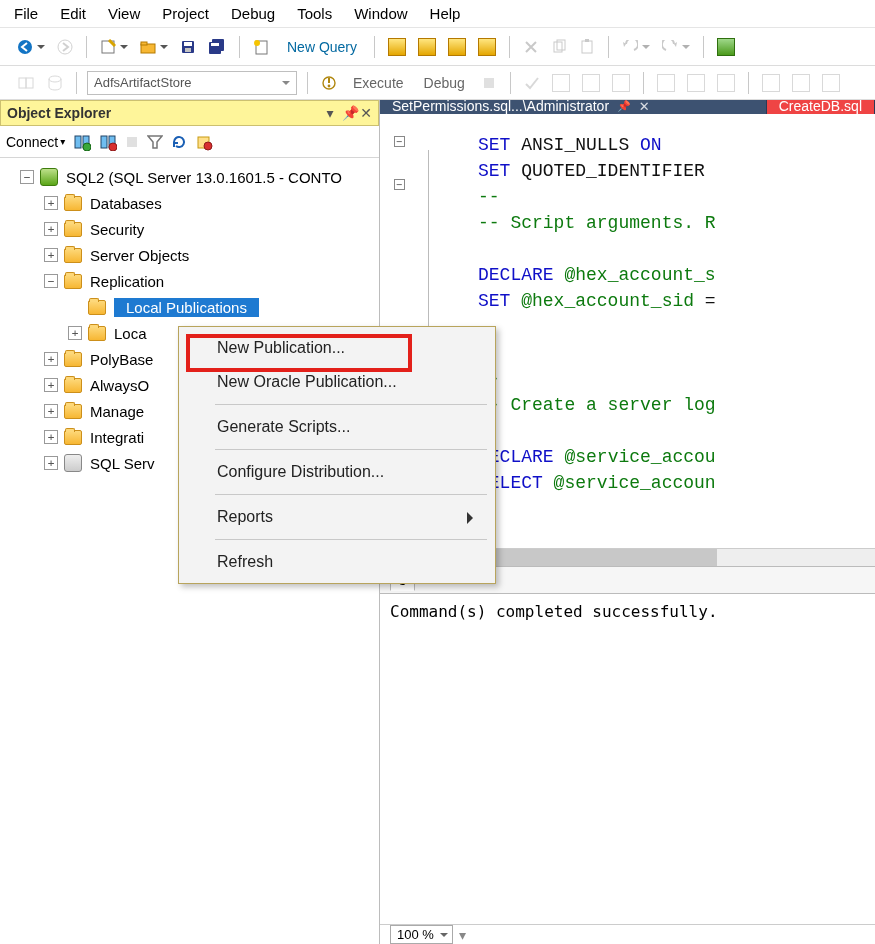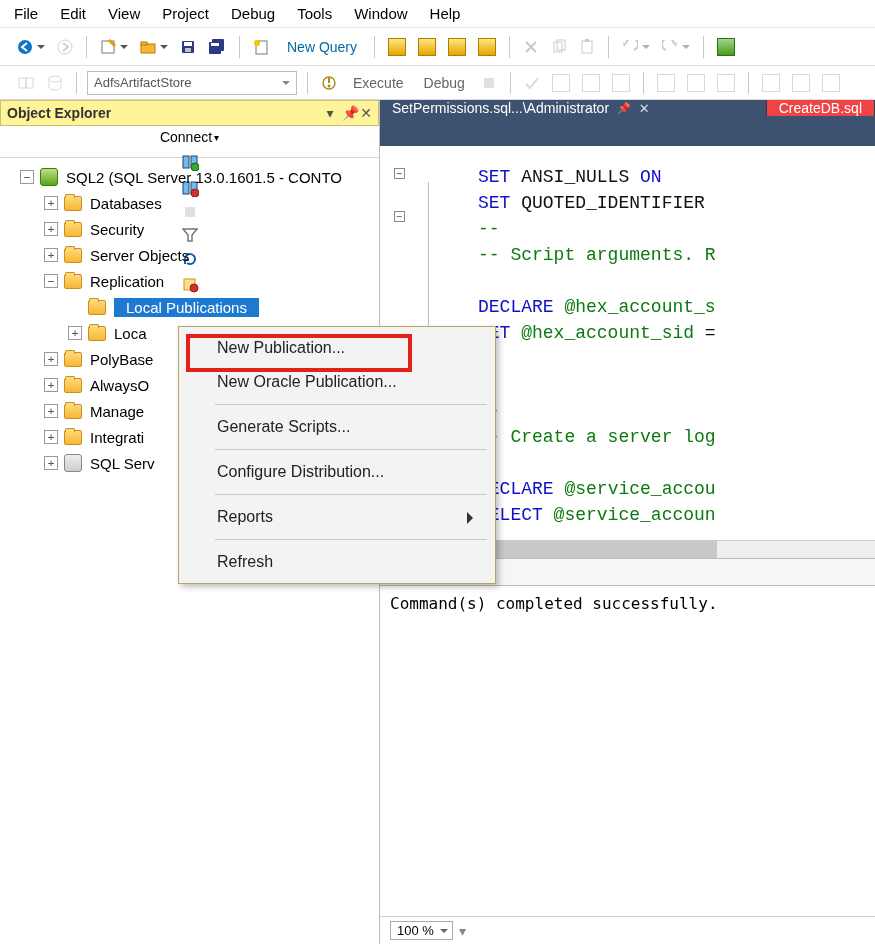--- a/index.html
+++ b/index.html
@@ -103,21 +103,20 @@
     color:#333;
     justify-content: space-between;
   }
   .panel-titlebar .ttl-icons { display:flex; gap:6px; align-items:center; }
   .panel-titlebar .ttl-icons span { width:12px; text-align:center; color:#555; font-weight:normal;}
   .panel-toolbar {
     display:flex; align-items:center;
     gap:8px; padding:3px 6px; height:32px;
     border-bottom:1px solid #d6d6d6;
     font-size:14px;
-    flex-direction:column;
   }
   .panel-toolbar .pt-btn { display:inline-flex; align-items:center;}
   .tree {
     flex:1;
     overflow:hidden;
     padding:6px 0 0 4px;
     position: relative;
     white-space: nowrap;
     font-size:15px;
   }
@@ -215,24 +214,24 @@
   }
 
   
   .editor-side{
     flex:1;
     display:flex;
     flex-direction:column;
     overflow:hidden;
   }
   .doctabs{
-    height:46px;
+    height:14px;
     background:#3d5271;
     display:flex;
-    align-items:flex-start;
+    align-items:flex-end;
     color:#fff;
     font-size:14px;
   }
   .doctab{
     display:flex; align-items:center;
     padding:0 12px; gap:8px;
     background:#3d5271;
     border-right:1px solid #2a3a55;
     min-width:0;
     white-space:nowrap;
@@ -286,21 +285,21 @@
     background:#f6f6f6;
     gap:8px;
   }
   .results-body{
     padding:8px 10px;
     font-family:Consolas, monospace; font-size:16px;
     height: 330px;
     background:#fff;
   }
   .status-bar{
-    height:28px; border-top:1px solid #ccc;
+    height:20px; border-top:1px solid #ccc;
     display:flex; align-items:center; padding:0 10px; gap:6px;
     font-size:14px;
   }
   .zoom-combo{
     border:1px solid #aaa; padding:1px 18px 1px 6px; font-size:13px;
     position:relative; background:#fff;
   }
   .zoom-combo::after{
     content:''; position:absolute; right:4px; top:7px;
     border:4px solid transparent; border-top-color:#666;

